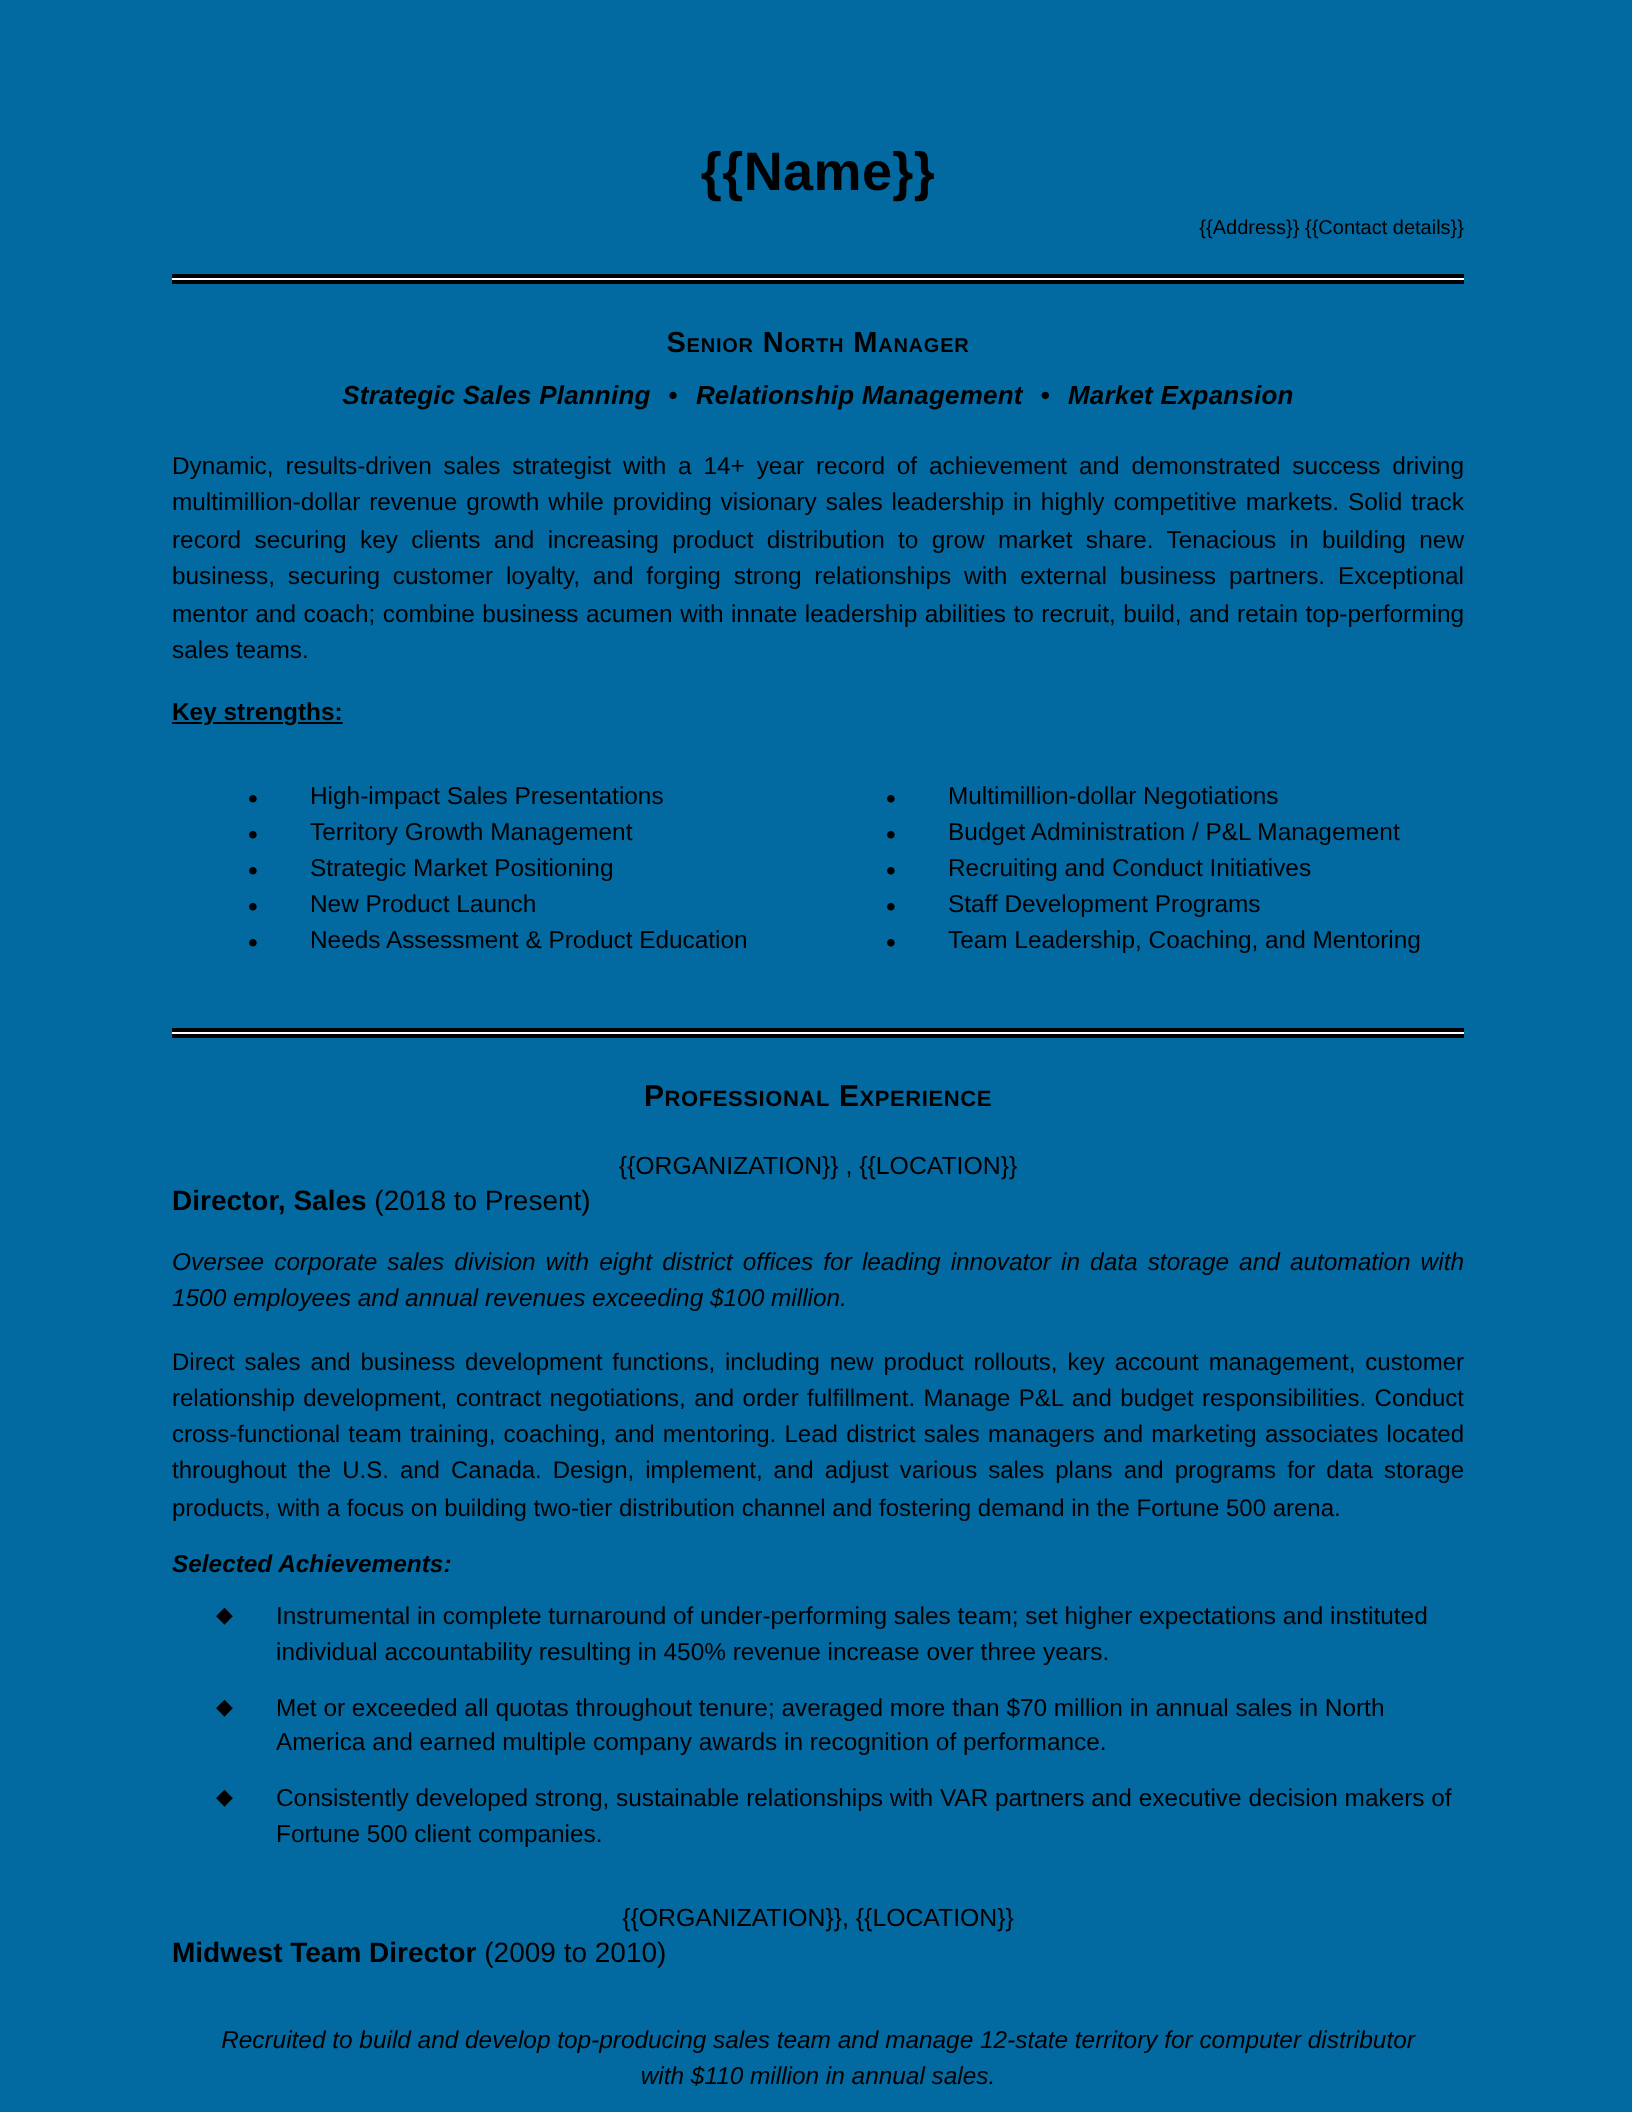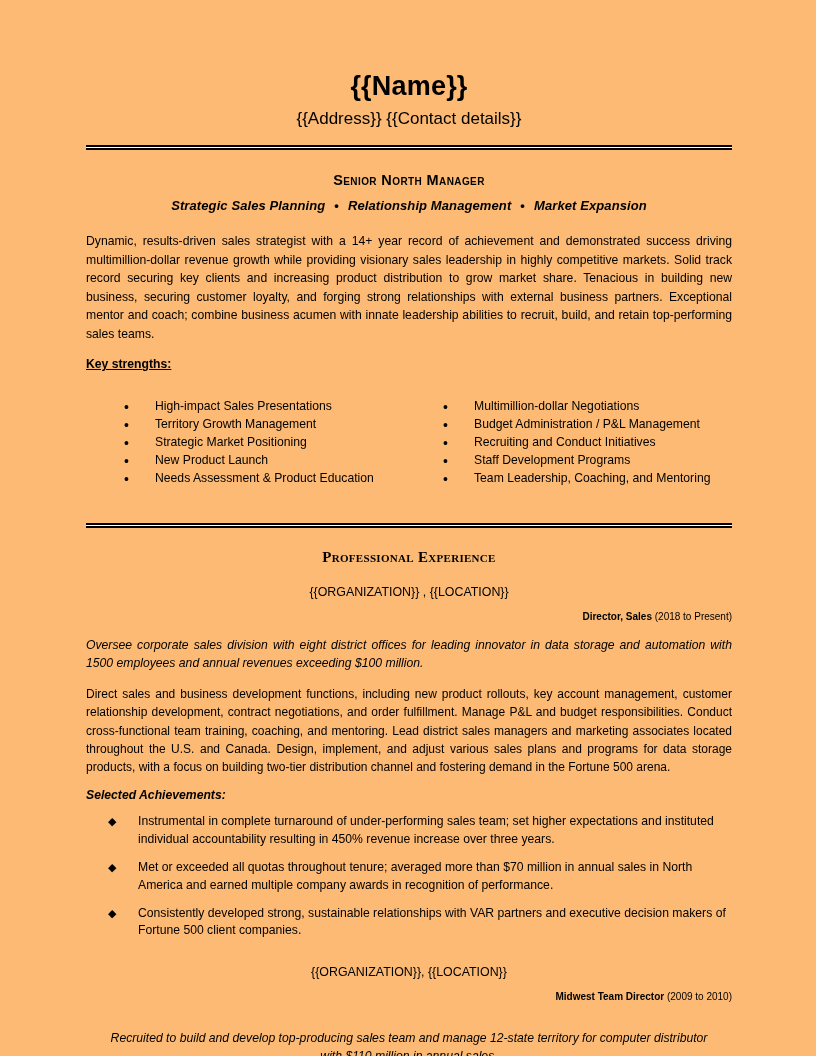--- a/index.html
+++ b/index.html
@@ -9,21 +9,21 @@
     background: #ffffff;
   }
   body {
     font-family: "Liberation Sans", sans-serif;
     color: #000000;
   }
   .page {
     position: relative;
     width: 816px;
     height: 1056px;
-    background: #fdba74;
+    background: #0369a1;
     overflow: hidden;
     box-sizing: border-box;
   }
   .content {
     position: absolute;
     left: 86px;
     top: 0;
     width: 646px;
   }
 
@@ -33,22 +33,23 @@
     text-align: center;
   }
   .name {
     font-size: 27px;
     font-weight: bold;
     letter-spacing: 0.2px;
     line-height: 1.1;
   }
   .contact {
     margin-top: 7px;
-    font-size: 17px;
+    font-size: 10px;
     line-height: 1.2;
+    text-align: right;
   }
 
   
   .divider {
     border-top: 2px solid #000;
     border-bottom: 2px solid #000;
     height: 1px;
     background: #ffffff;
     line-height: 0;
     font-size: 0;
@@ -125,31 +126,30 @@
   }
 
   
   .section-head {
     margin-top: 21px;
     text-align: center;
     font-weight: bold;
     font-size: 15px;
     font-variant: small-caps;
     letter-spacing: 0.3px;
-    font-family: Liberation Serif, serif;
   }
   .org-line {
     margin-top: 19px;
     text-align: center;
     font-size: 12.4px;
   }
   .role-line {
-    margin-top: 12px;
-    text-align: right;
-    font-size: 10px;
+    margin-top: 2px;
+    text-align: left;
+    font-size: 14px;
   }
   .role-line .role {
     font-weight: bold;
   }
   .company-desc {
     margin-top: 14px;
     font-style: italic;
     font-size: 12.2px;
     line-height: 1.5;
     text-align: justify;

